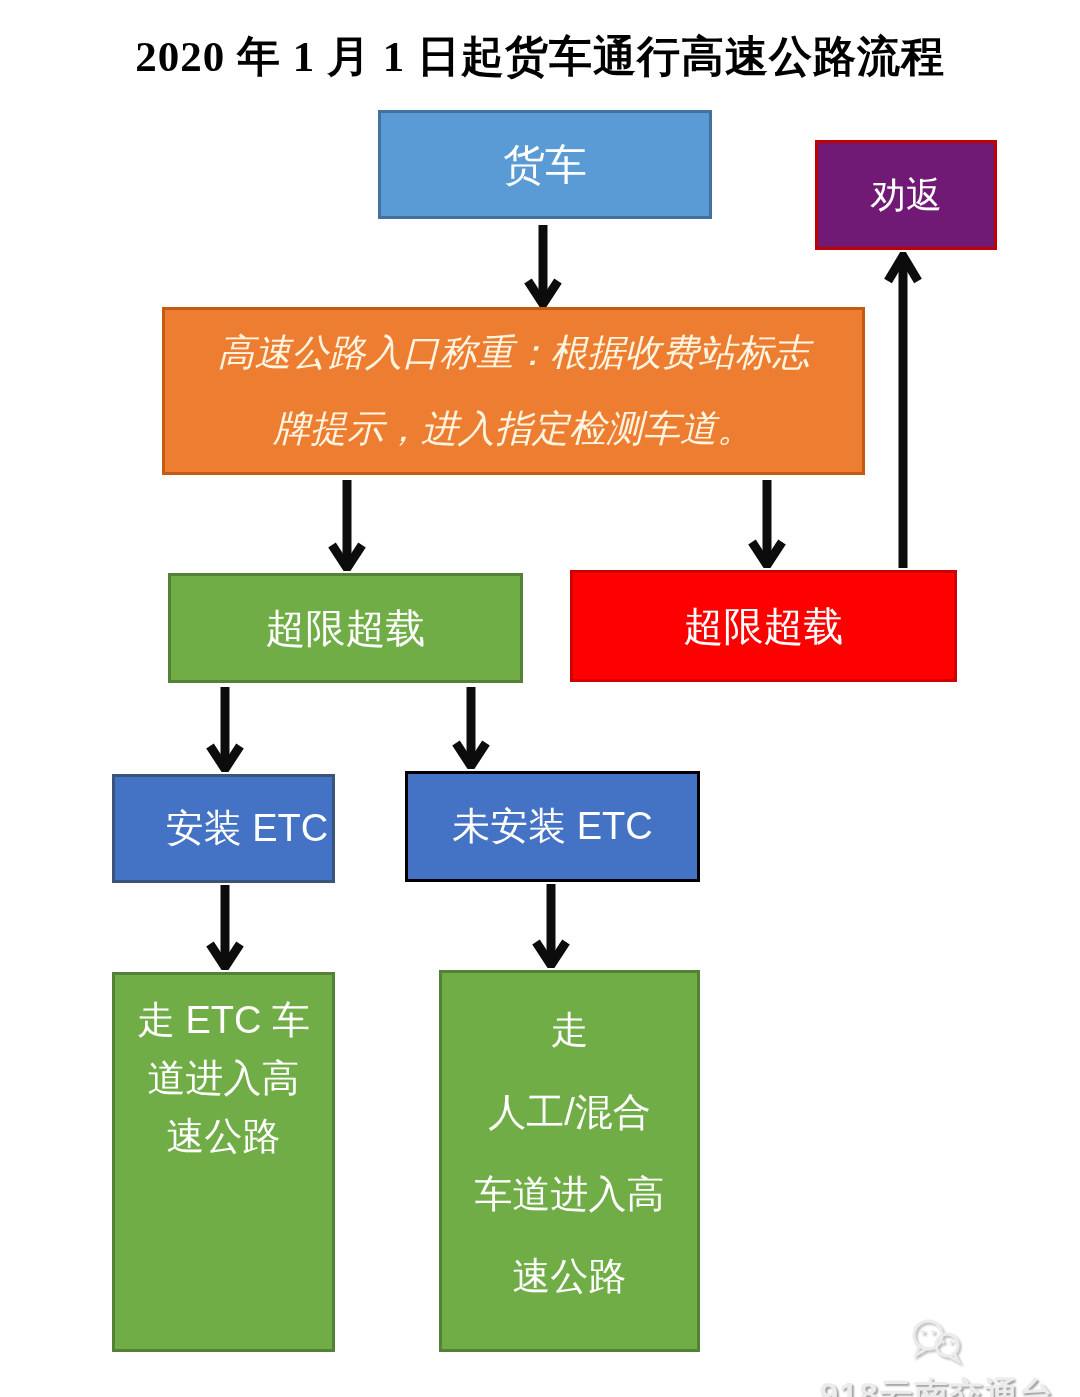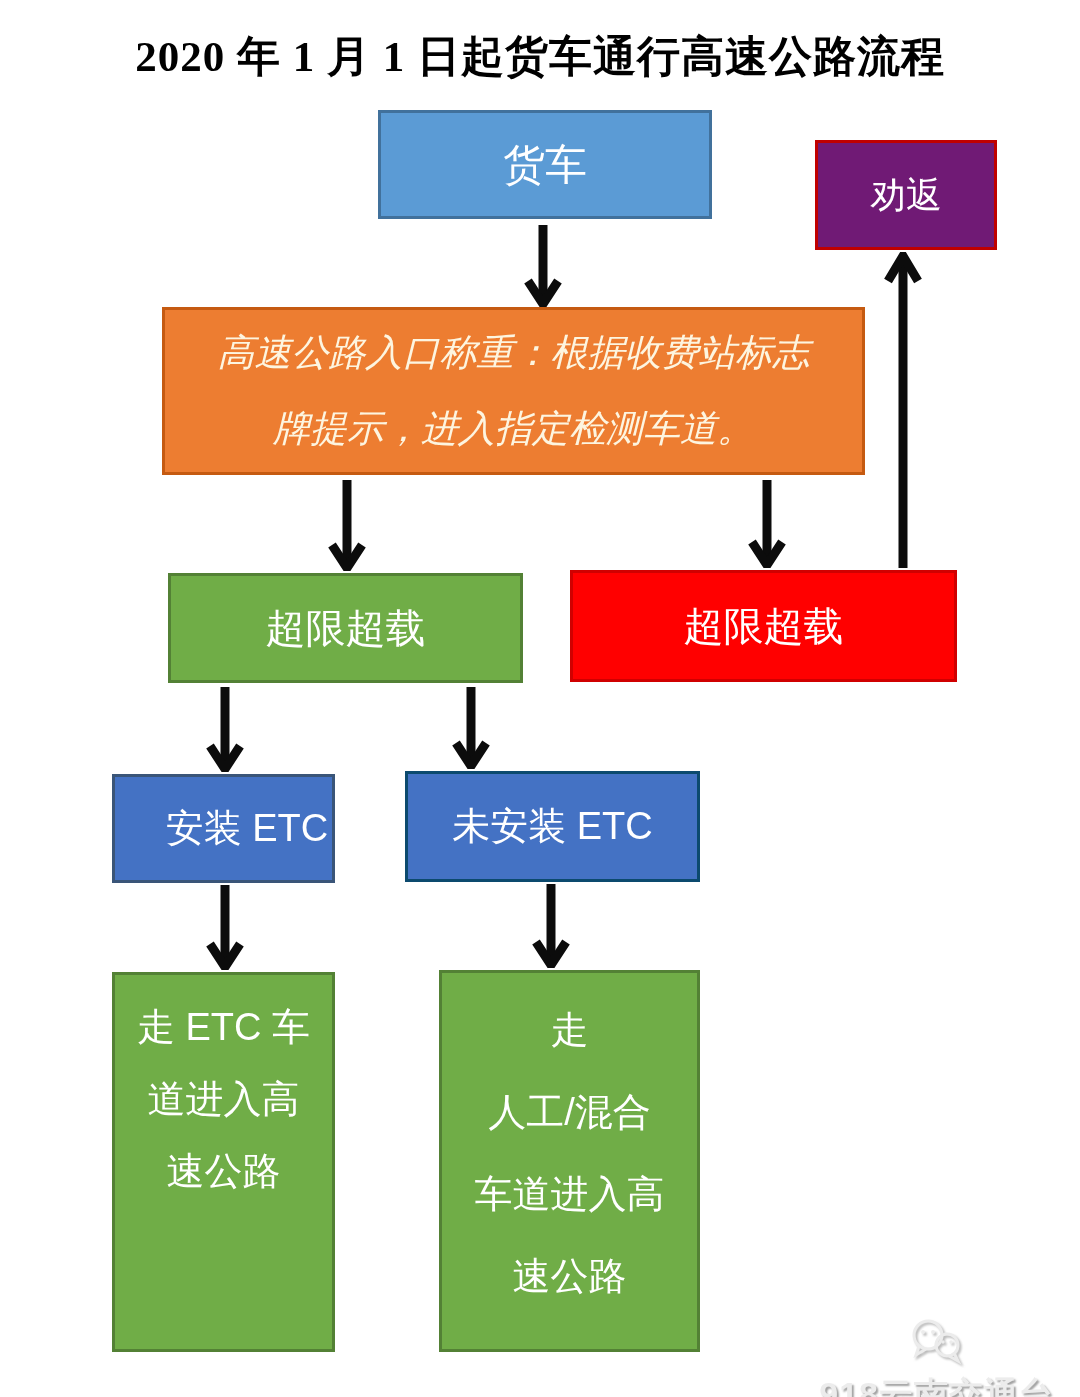--- a/index.html
+++ b/index.html
@@ -30,23 +30,23 @@
     text-align:center;
     color:#ffffff;
     white-space:pre-line;
   }
   .n-truck   {left:378px;top:110px;width:334px;height:109px;background:#5b9bd5;border:3px solid #41719c;font-size:42px;}
   .n-return  {left:815px;top:140px;width:182px;height:110px;background:#701a75;border:3px solid #c00000;font-size:36px;}
   .n-weigh   {left:162px;top:307px;width:703px;height:168px;background:#ed7d31;border:3px solid #c55a11;font-size:37px;line-height:76px;color:#fdf5e0;font-style:italic;}
   .n-pass    {left:168px;top:573px;width:355px;height:110px;background:#70ad47;border:3px solid #538135;font-size:40px;}
   .n-overload{left:570px;top:570px;width:387px;height:112px;background:#ff0000;border:3px solid #d00000;font-size:40px;}
   .n-etc     {left:112px;top:774px;width:223px;height:109px;background:#4472c4;border:3px solid #3a5578;font-size:38px;padding-left:47px;}
-  .n-noetc   {left:405px;top:771px;width:295px;height:111px;background:#4472c4;border:3px solid #0c4a6e;font-size:38px;}
+  .n-noetc   {left:405px;top:771px;width:295px;height:111px;background:#4472c4;border:3px solid #000000;font-size:38px;}
   .n-etclane {left:112px;top:972px;width:223px;height:380px;background:#70ad47;border:3px solid #538135;
-              font-size:38px;line-height:72px;align-items:flex-start;padding-top:16px;}
+              font-size:38px;line-height:58px;align-items:flex-start;padding-top:16px;}
   .n-manlane {left:439px;top:970px;width:261px;height:382px;background:#70ad47;border:3px solid #538135;
               font-size:38px;line-height:82px;align-items:flex-start;padding-top:16px;}
   .arrow{position:absolute;}
   .arrow line, .arrow polyline{stroke:#0c0c0c;stroke-width:9;fill:none;}
   .watermark{
     position:absolute;
     top:1318px;right:26px;
     display:flex;
     align-items:center;
     gap:6px;

